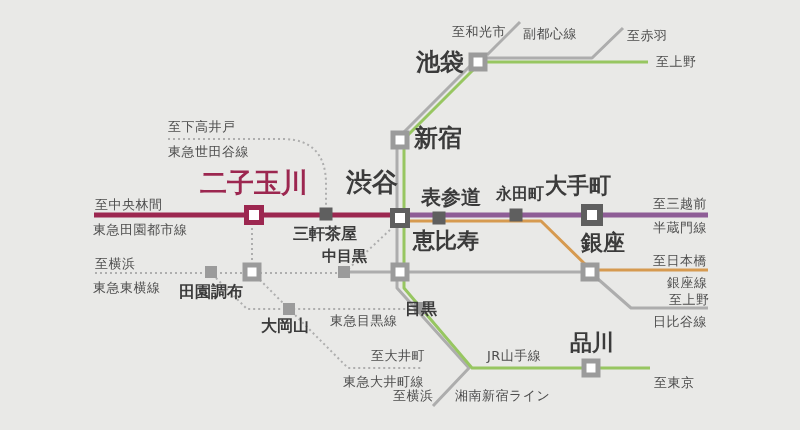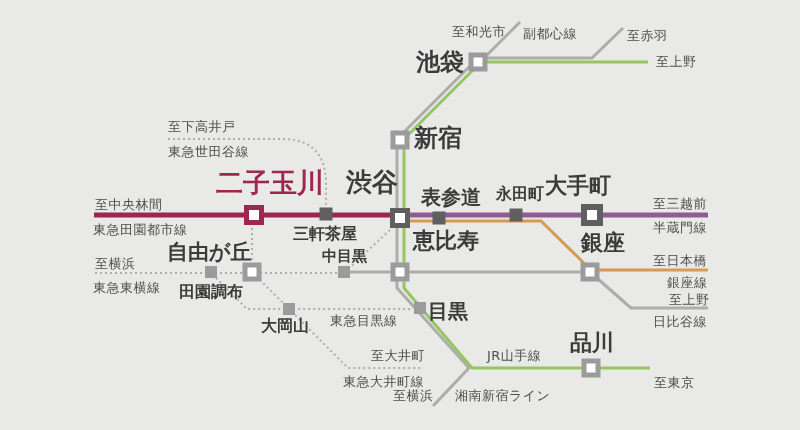--- a/index.html
+++ b/index.html
@@ -21,21 +21,21 @@
   .w5{stroke-width:5;}
   .w3{stroke-width:3;stroke-linejoin:round;}
   .sq-dark{fill:#fff;stroke:var(--station_dark_gray);stroke-width:5;}
   .sq-dark-big{fill:#fff;stroke:var(--station_dark_gray);stroke-width:6;}
   .sq-med{fill:#fff;stroke:var(--station_medium_gray);stroke-width:5;}
   .sq-crimson{fill:#fff;stroke:var(--tokyu_dentoshi_crimson);stroke-width:5;}
   .dot-dark{fill:var(--station_dark_gray);}
   .dot-med{fill:var(--station_medium_gray);}
   .lbl{position:absolute;line-height:1;white-space:nowrap;}
   .st-name{font-family:"DejaVu Serif", serif;color:var(--station_text);font-weight:bold;}
-  .name-crimson{color:var(--tokyu_dentoshi_crimson);margin-left:16px;}
+  .name-crimson{color:var(--tokyu_dentoshi_crimson);}
   .ln-lbl{font-size:13px;color:var(--label_text);letter-spacing:.5px;text-align:right;}
 </style>
 </head>
 <body>
 
 <div class="map">
 
   <svg class="rails" width="800" height="430" viewBox="0 0 800 430">
 
     <path class="l-dot" d="M168,139 H284 Q326,140 326,184 V206"></path>
@@ -71,29 +71,28 @@
   </svg>
 
   <div class="lbl st-name name-crimson" style="left:200px;top:169px;font-size:27px">二子玉川</div>
   <div class="lbl st-name" style="left:346px;top:169px;font-size:26px">渋谷</div>
   <div class="lbl st-name" style="left:414px;top:126px;font-size:24px">新宿</div>
   <div class="lbl st-name" style="left:416px;top:50px;font-size:24px">池袋</div>
   <div class="lbl st-name" style="left:545px;top:174px;font-size:22px">大手町</div>
   <div class="lbl st-name" style="left:581px;top:231px;font-size:22px">銀座</div>
   <div class="lbl st-name" style="left:570px;top:331px;font-size:22px">品川</div>
   <div class="lbl st-name" style="left:413px;top:229px;font-size:22px">恵比寿</div>
-  <div class="lbl st-name" style="left:167px;top:241px;font-size:21px">自由が丘</div>
 
   <div class="lbl st-name" style="left:293px;top:226px;font-size:16px">三軒茶屋</div>
   <div class="lbl st-name" style="left:421px;top:187px;font-size:20px">表参道</div>
   <div class="lbl st-name" style="left:496px;top:186px;font-size:16px">永田町</div>
   <div class="lbl st-name" style="left:322px;top:249px;font-size:15px">中目黒</div>
   <div class="lbl st-name" style="left:179px;top:284px;font-size:16px">田園調布</div>
   <div class="lbl st-name" style="left:261px;top:318px;font-size:16px">大岡山</div>
-  <div class="lbl st-name" style="left:428px;top:301px;font-size:20px">目黒</div>
+  <div class="lbl st-name" style="left:405px;top:301px;font-size:16px">目黒</div>
 
   <div class="lbl ln-lbl" style="left:95px;top:198px">至中央林間</div>
   <div class="lbl ln-lbl" style="left:93px;top:223px">東急田園都市線</div>
   <div class="lbl ln-lbl" style="left:168px;top:120px">至下高井戸</div>
   <div class="lbl ln-lbl" style="left:168px;top:145px">東急世田谷線</div>
   <div class="lbl ln-lbl" style="left:95px;top:257px">至横浜</div>
   <div class="lbl ln-lbl" style="left:93px;top:281px">東急東横線</div>
   <div class="lbl ln-lbl" style="left:330px;top:314px">東急目黒線</div>
   <div class="lbl ln-lbl" style="left:371px;top:349px">至大井町</div>
   <div class="lbl ln-lbl" style="left:343px;top:375px">東急大井町線</div>

